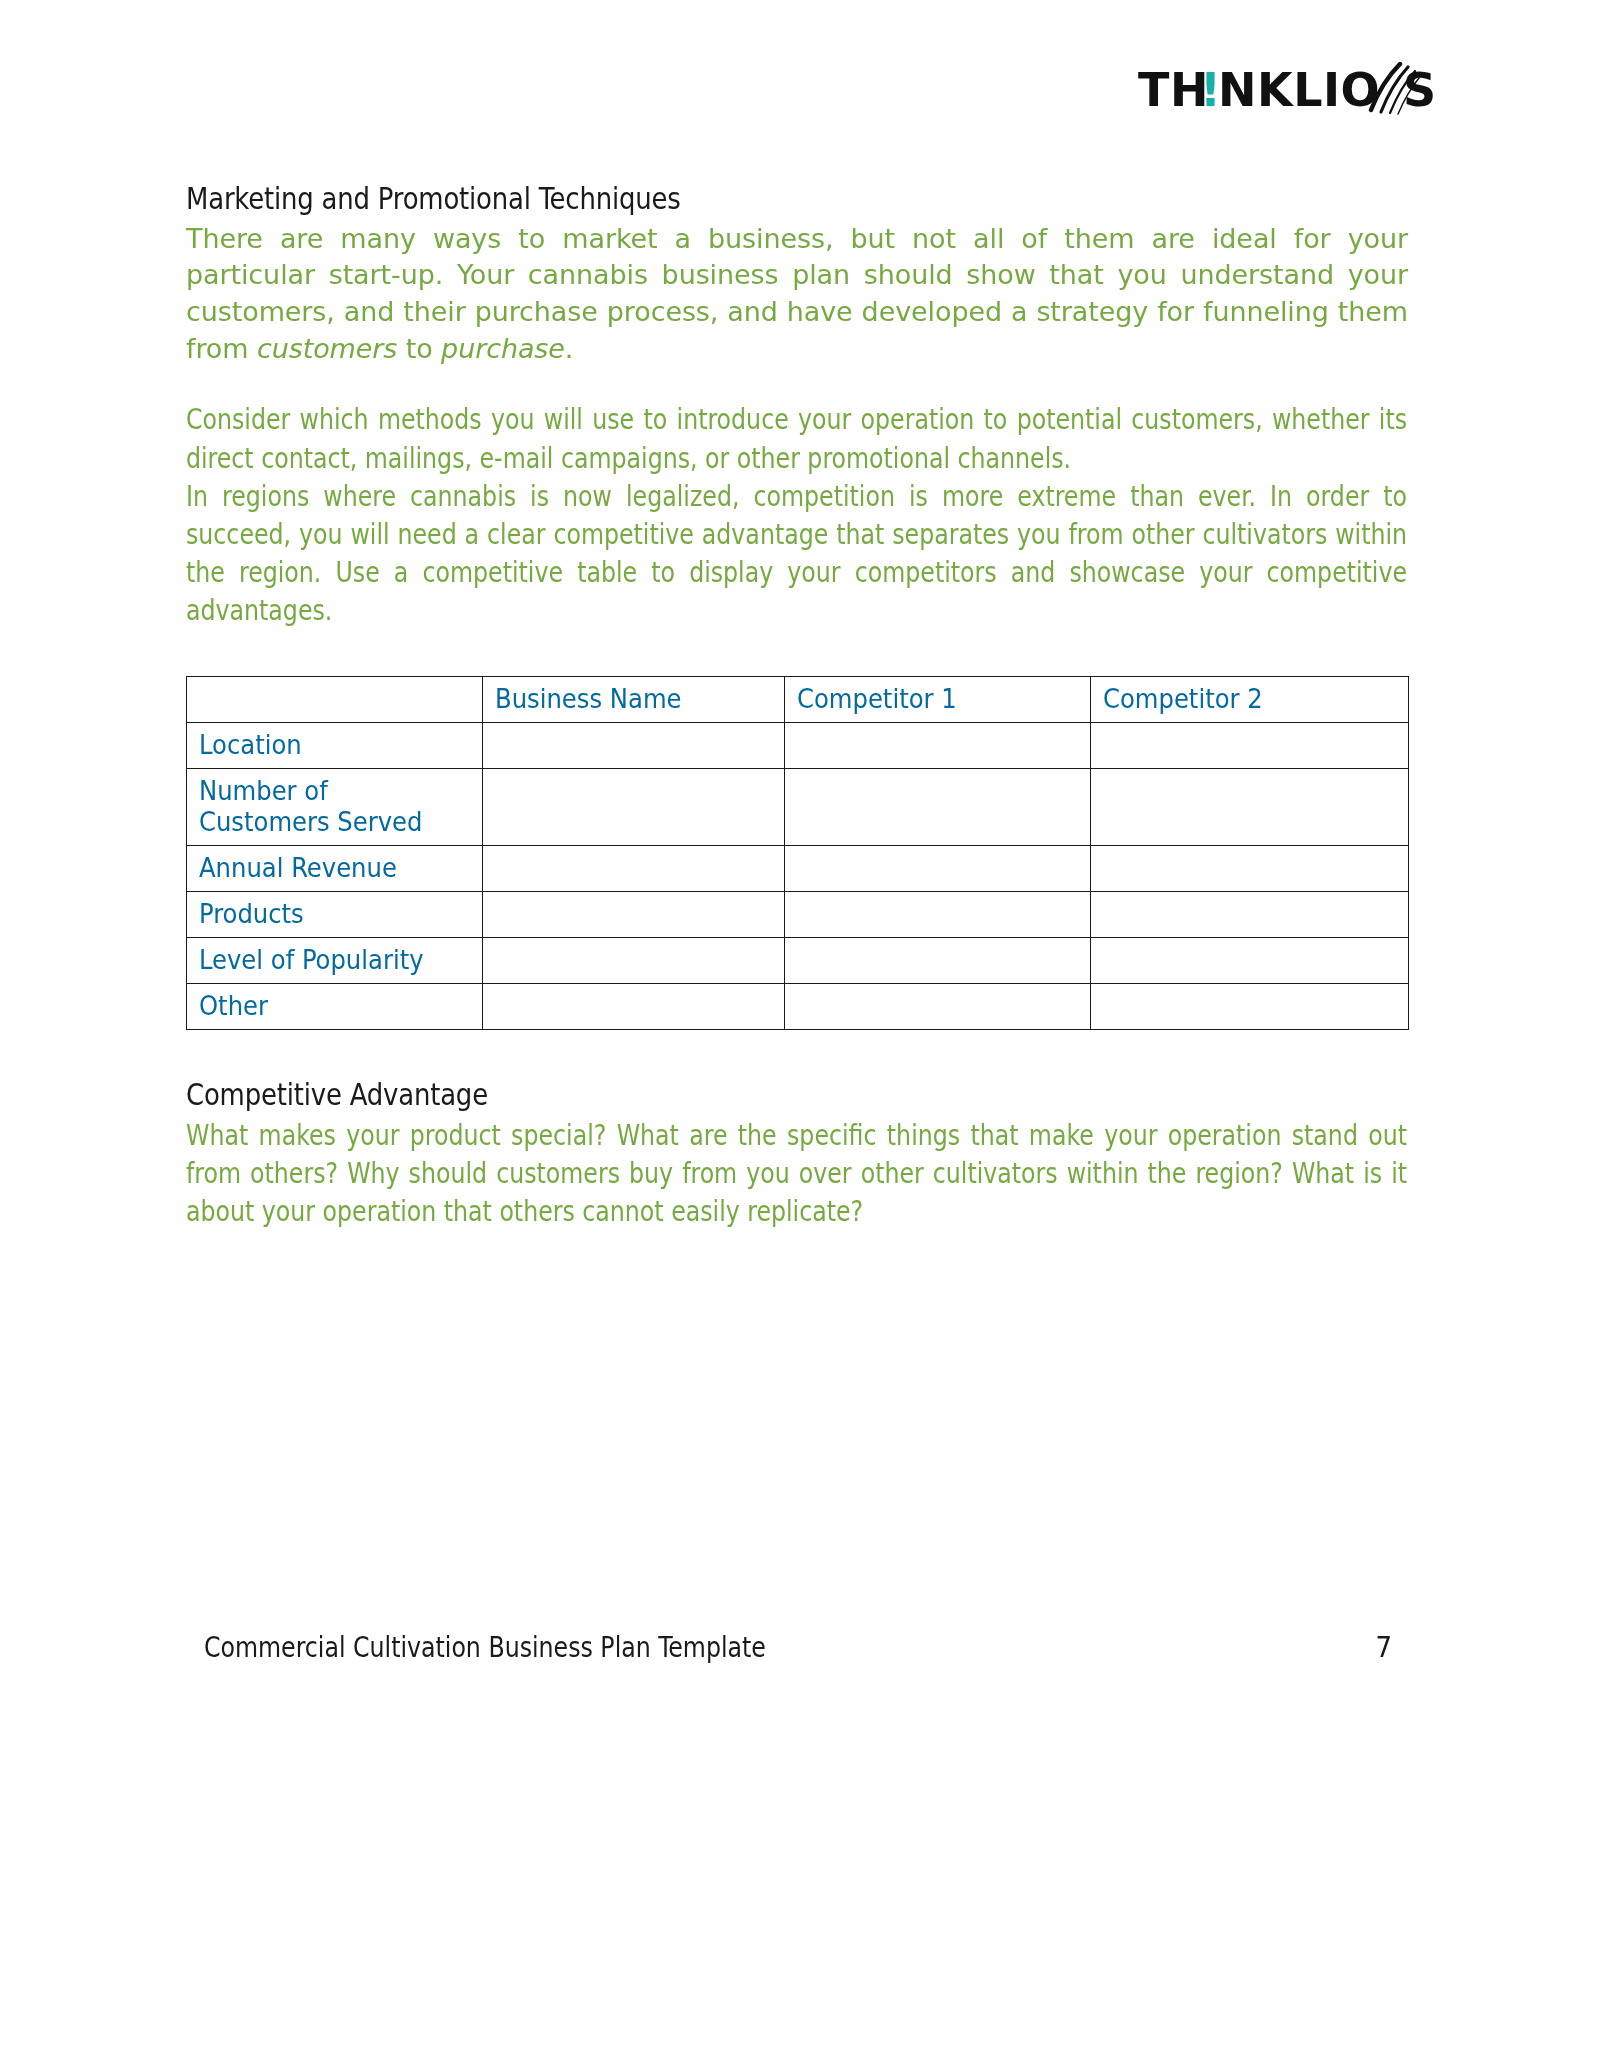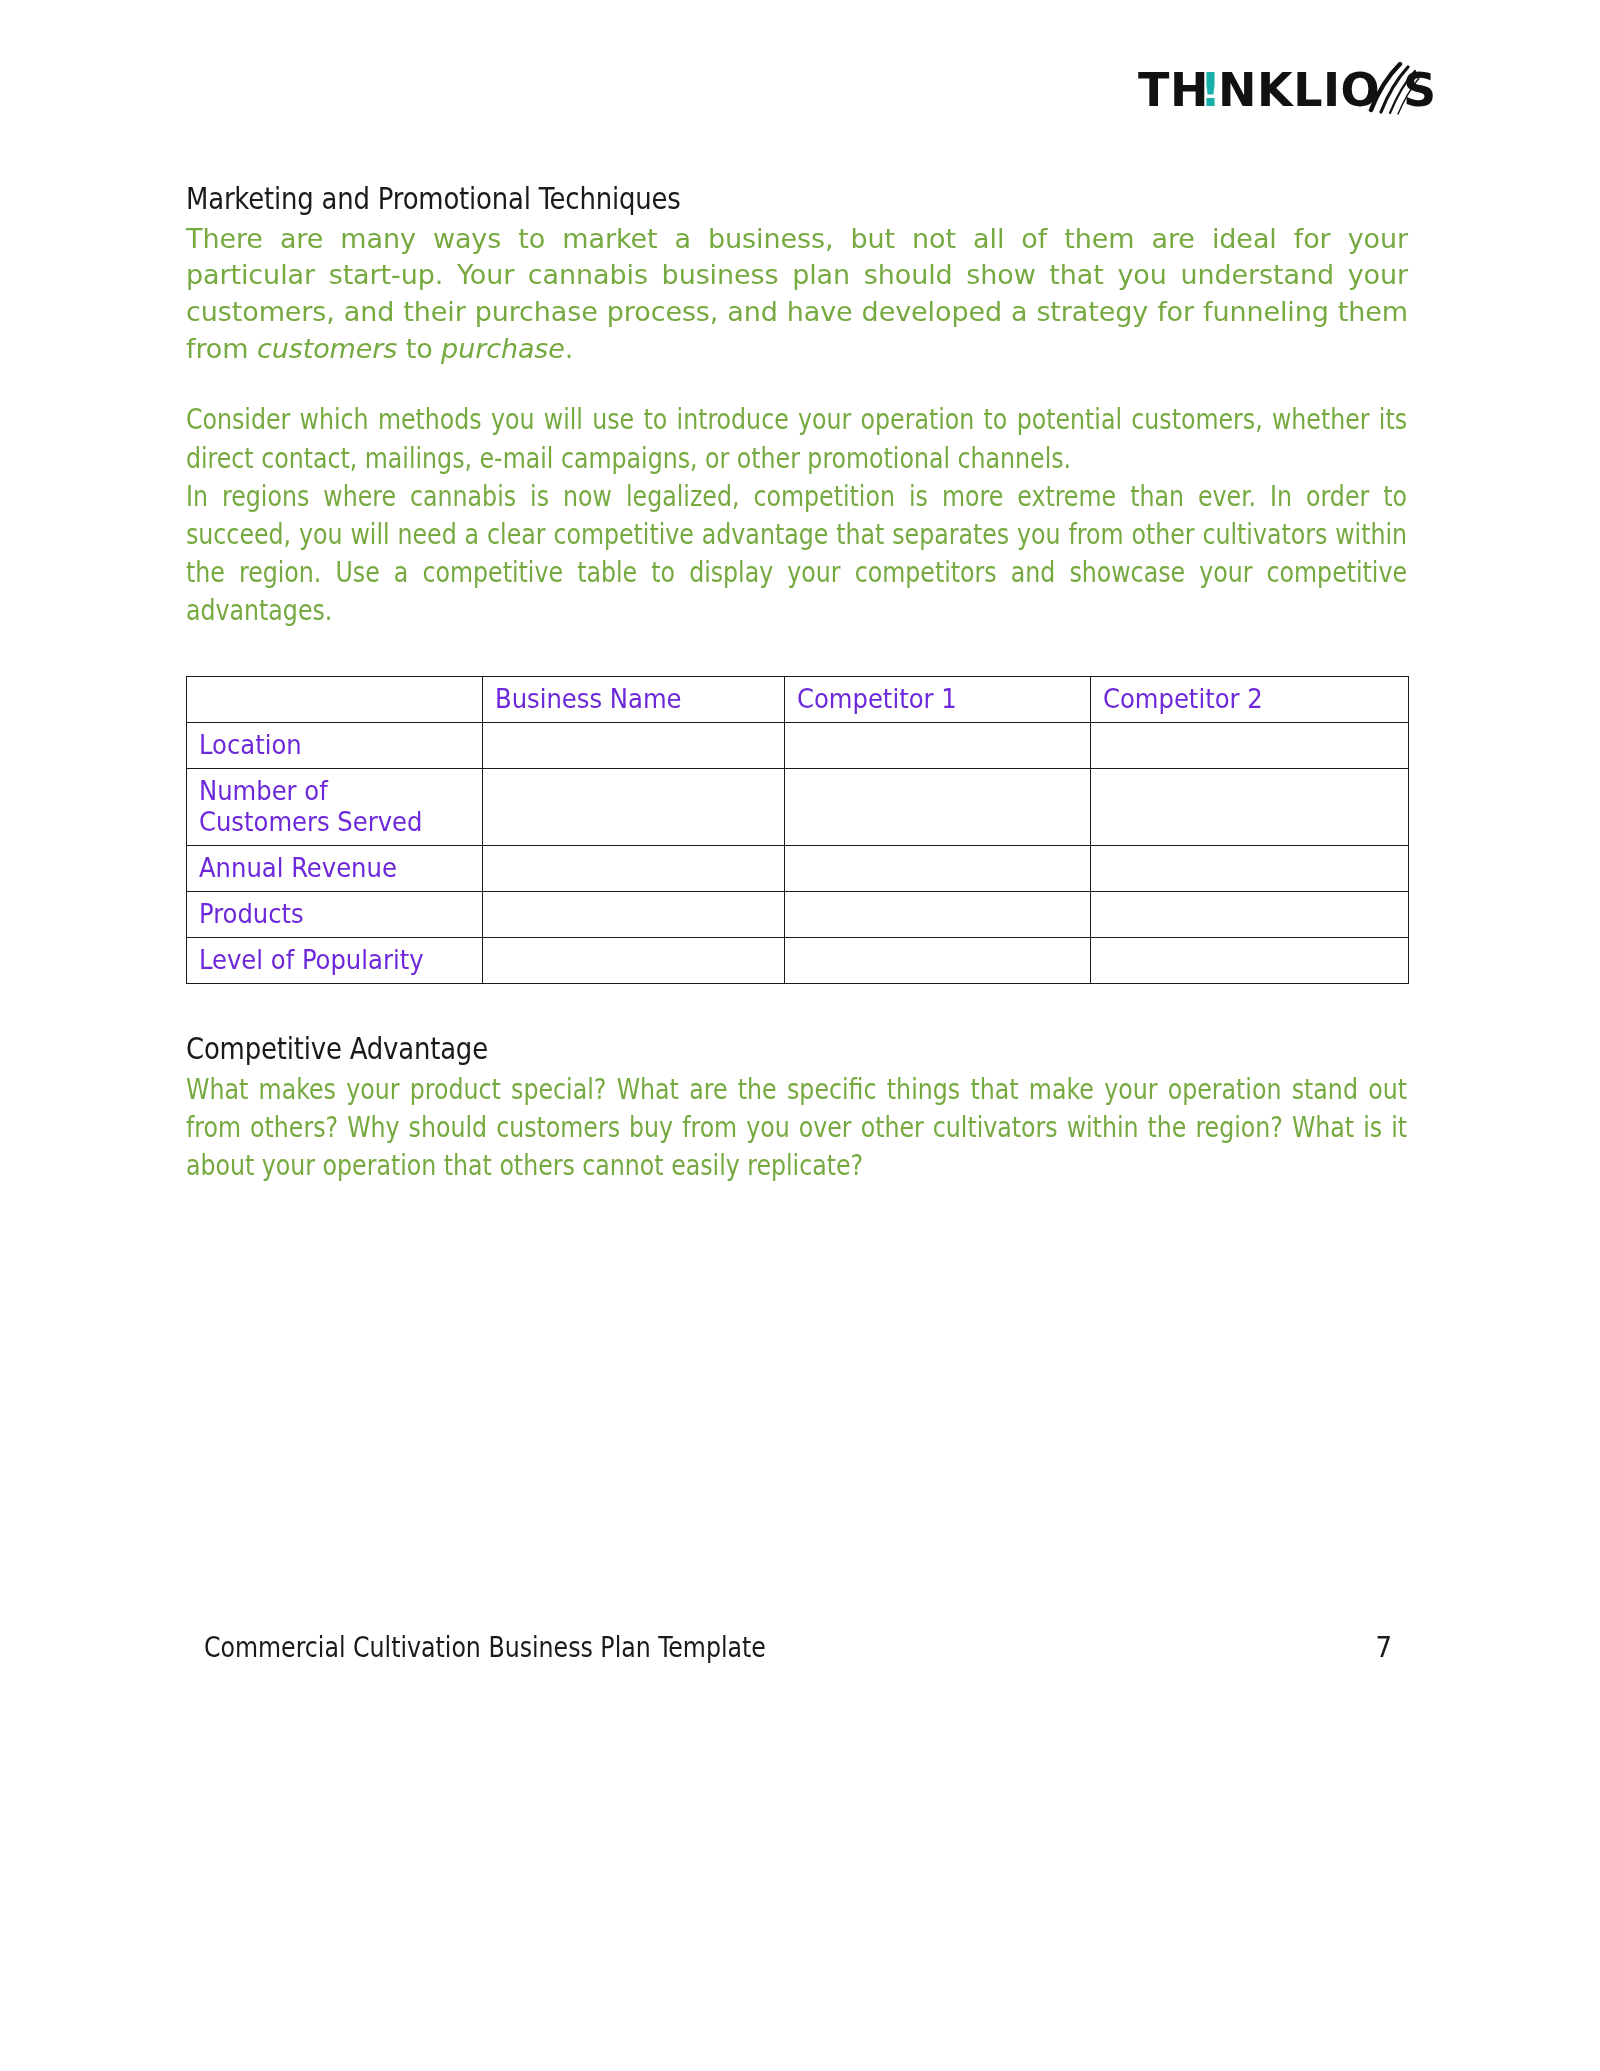--- a/index.html
+++ b/index.html
@@ -101,21 +101,21 @@
     margin: 0;
     table-layout: fixed;
   }
   table.comp-table td,
   table.comp-table th {
     border: 1.6px solid #1a1a1a;
     padding: 6px 12px 8px 12px;
     font-family: "DejaVu Sans Condensed", "Liberation Sans Narrow", "Liberation Sans", sans-serif;
     font-size: 27px;
     font-weight: 400;
-    color: #6d28d9;
+    color: #0369a1;
     text-align: left;
     vertical-align: top;
     height: 39px;
     line-height: 1.15;
   }
   table.comp-table col.c0 { width: 296px; }
   table.comp-table col.c1 { width: 302px; }
   table.comp-table col.c2 { width: 306px; }
   table.comp-table col.c3 { width: 318px; }
   td.tall { height: 79px; }
@@ -215,20 +215,26 @@
           <td class="empty"></td>
           <td class="empty"></td>
           <td class="empty"></td>
         </tr>
         <tr>
           <td>Level of Popularity</td>
           <td class="empty"></td>
           <td class="empty"></td>
           <td class="empty"></td>
         </tr>
+        <tr>
+          <td>Other</td>
+          <td class="empty"></td>
+          <td class="empty"></td>
+          <td class="empty"></td>
+        </tr>
       </tbody>
     </table>
 
     <div class="gap-lg"></div>
 
     <h2 class="h-sub">Competitive Advantage</h2>
 
     <p class="p-green narrow">What makes your product special? What are the specific things that make your operation stand out from others? Why should customers buy from you over other cultivators within the region? What is it about your operation that others cannot easily replicate?</p>
 
   </div>

